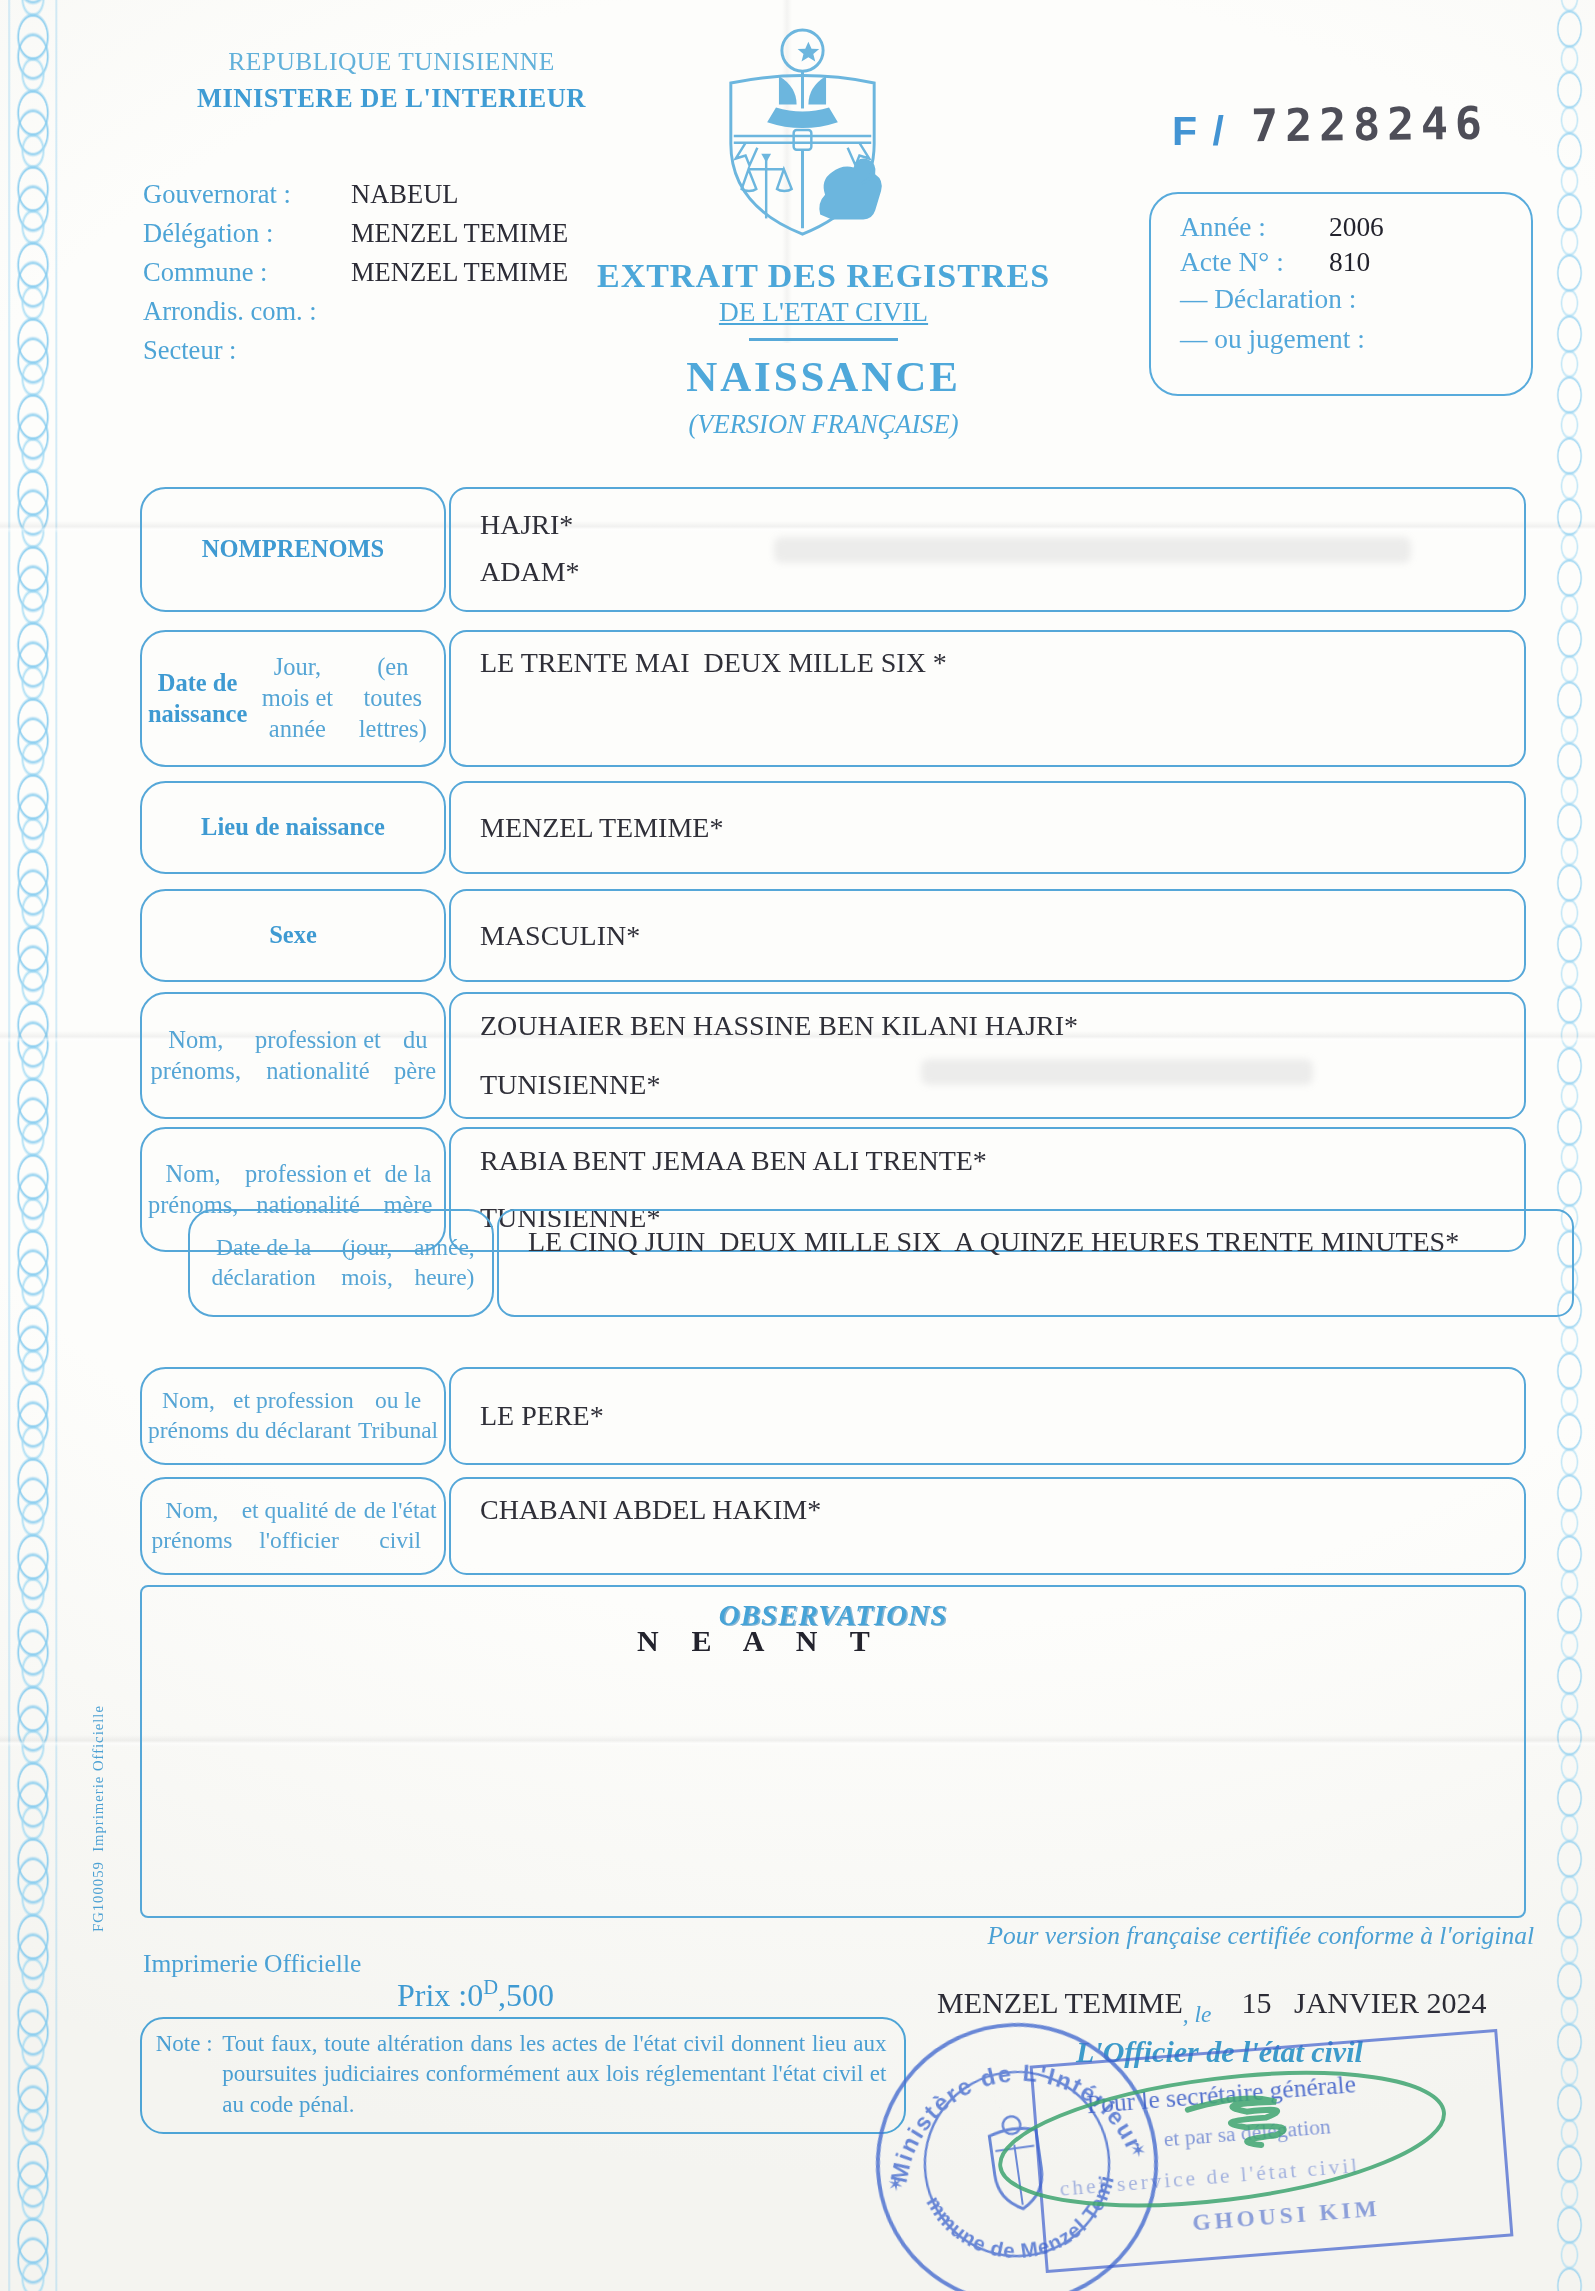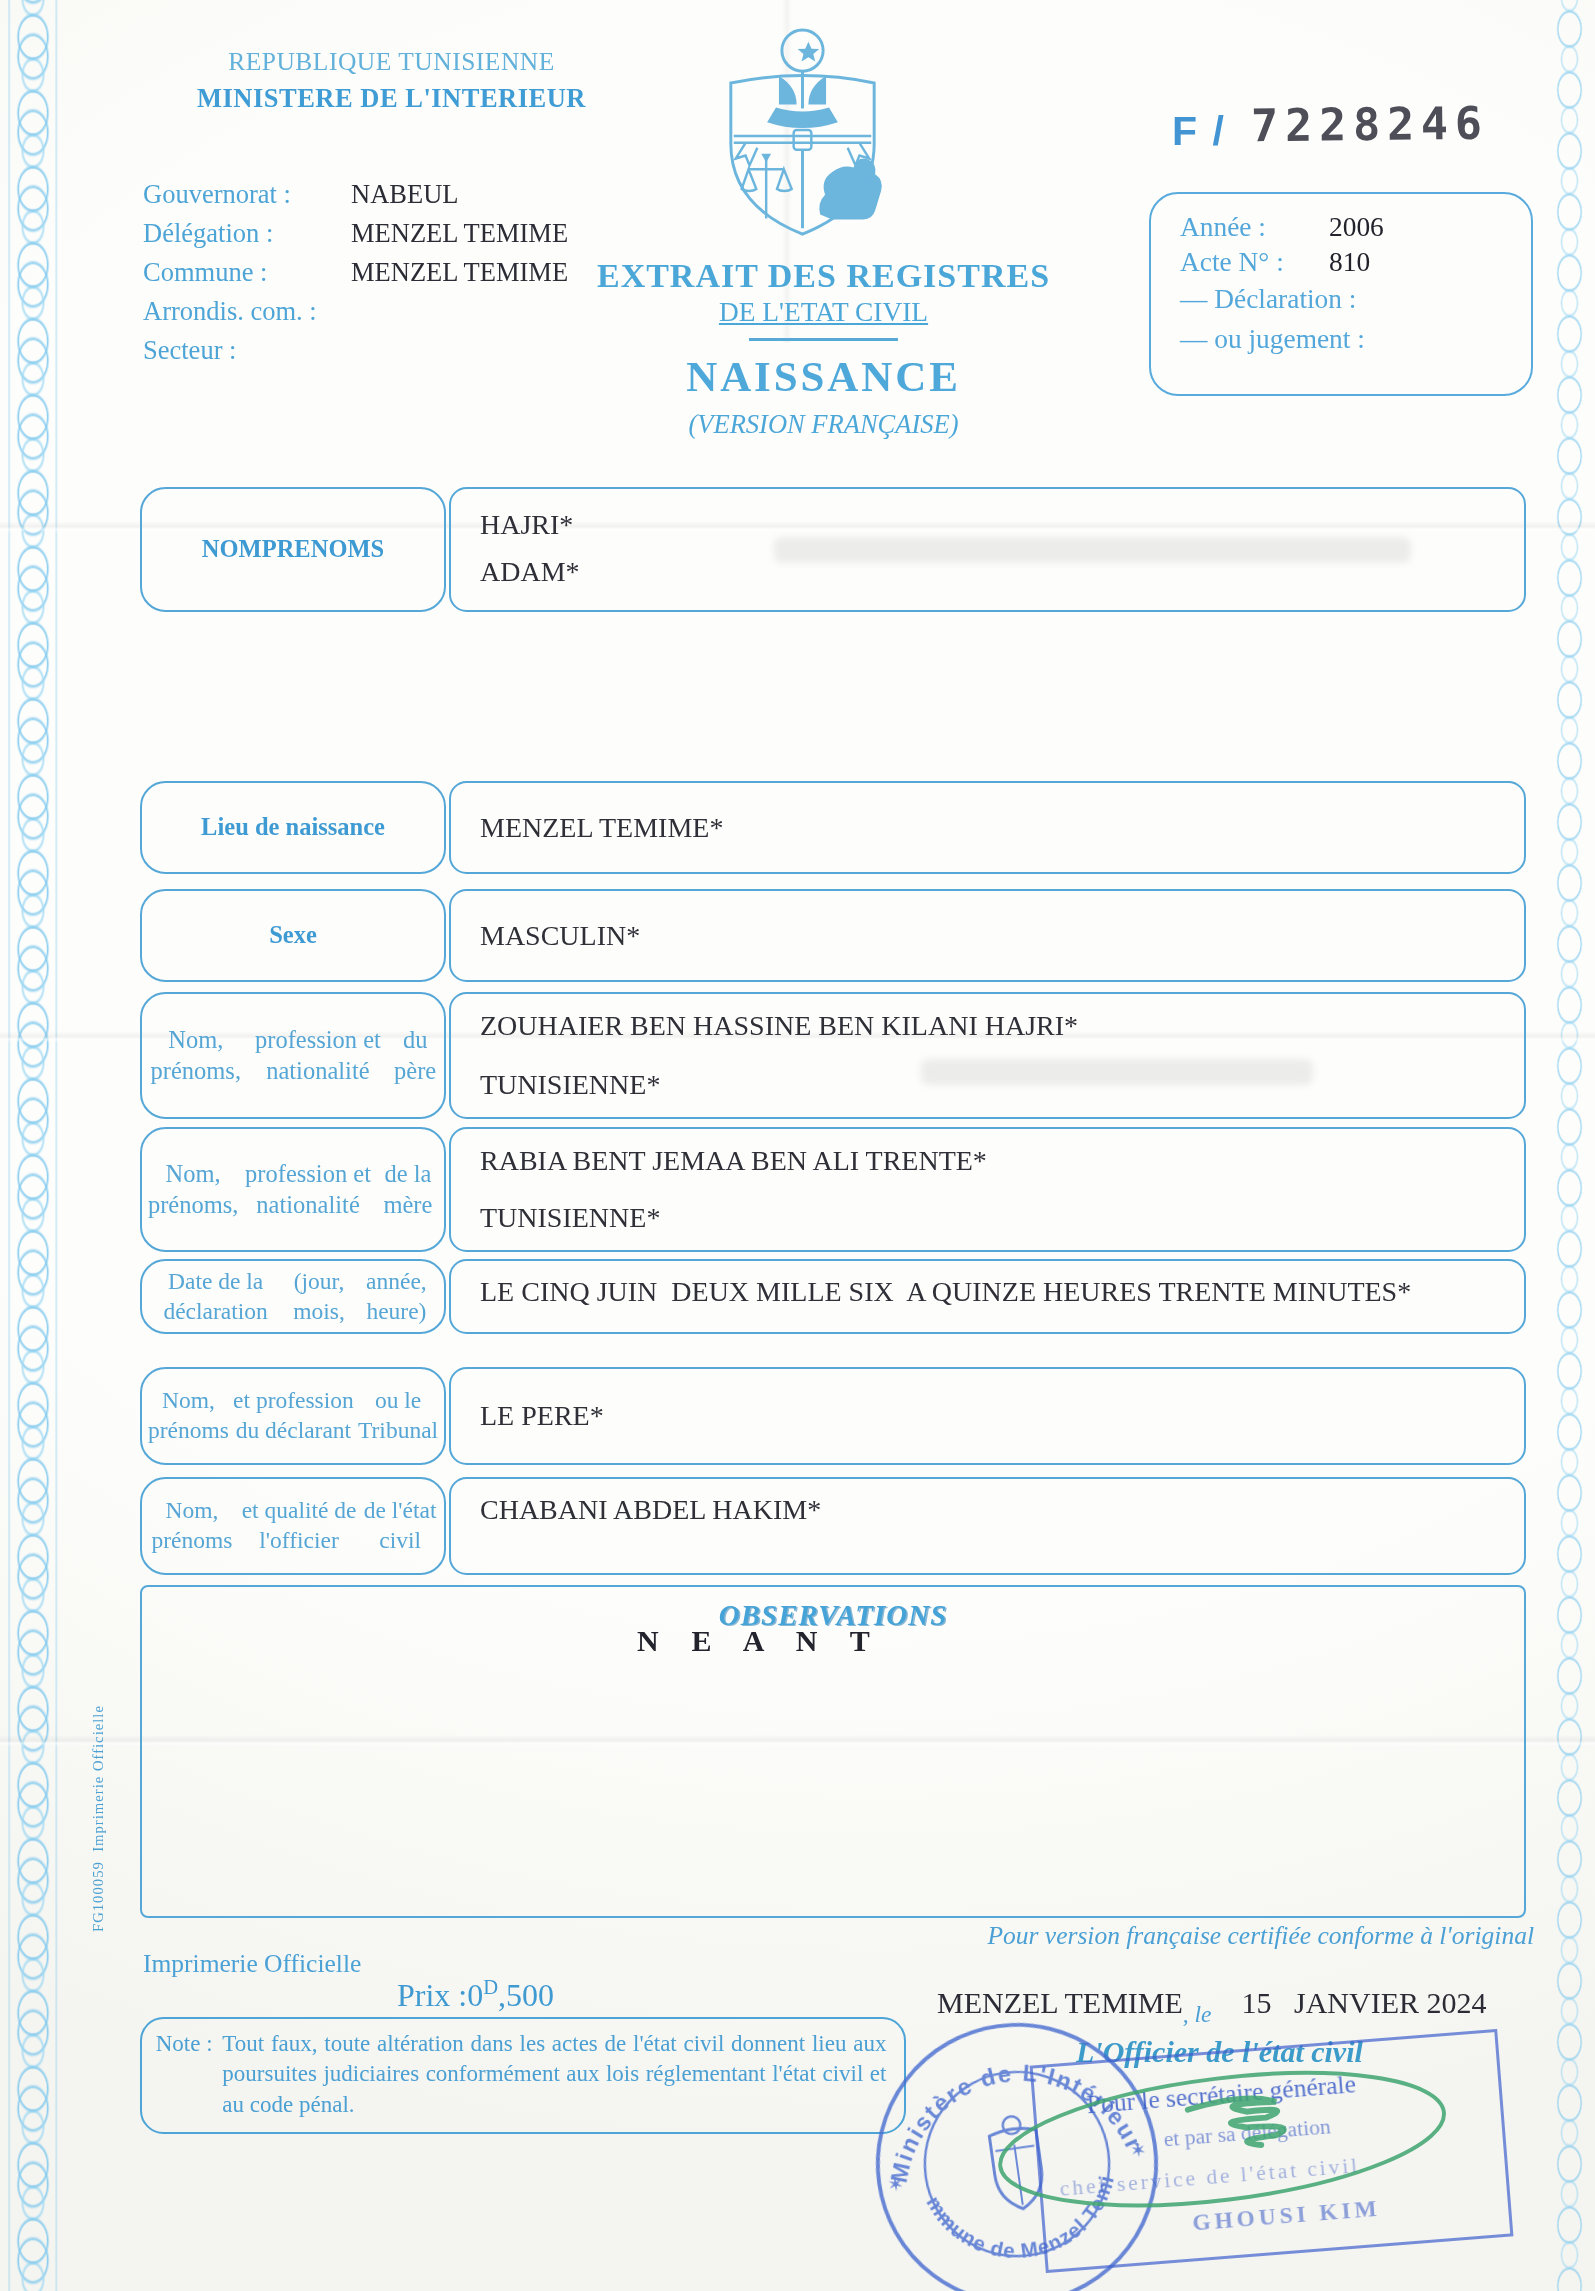--- a/index.html
+++ b/index.html
@@ -65,21 +65,21 @@
   .row .v2{position:absolute;left:29px;bottom:15.7px;}
   .val.center{display:flex;align-items:center;padding-left:29px;}
   .val.topline{padding:14.7px 0 0 29px;}
   .boldlbl{font-weight:bold;color:#3e9ad2;}
   .r1{top:487px;height:125px;} .r1 .v1{top:19.6px;} .r1 .v2{bottom:21.6px;}
   .r2{top:630px;height:137px;}
   .r3{top:781px;height:93px;}
   .r4{top:889px;height:93px;}
   .r5{top:992px;height:127px;}
   .r6{top:1127px;height:125px;}
-  .r7{top:1259px;height:75px;} .r7 .lbl{font-size:23.5px;}
+  .r7{top:1209px;height:108px;margin-left:48px;} .r7 .lbl{font-size:23.5px;}
   .r8{top:1367px;height:98px;} .r8 .lbl{font-size:23.5px;}
   .r9{top:1477px;height:98px;} .r9 .lbl{font-size:23.5px;}
   
   .obs{position:absolute;left:140px;top:1585px;width:1386px;height:333px;border:2.9px solid #55a7d8;border-radius:8px;box-sizing:border-box;}
   .obs .otitle{margin:11.8px 0 0 0;text-align:center;font-size:29px;font-weight:bold;font-style:italic;color:#46a3d7;letter-spacing:1px;text-shadow:1.5px 0.5px 0 rgba(42,125,181,.55);}
   .obs .oval{margin:-7.8px 0 0 495px;font-size:30px;font-weight:bold;color:#23232d;letter-spacing:12.7px;white-space:pre;}
   
   .vmark{position:absolute;left:90px;top:1707px;height:225px;writing-mode:vertical-rl;transform:rotate(180deg);
          font-size:14.7px;color:#4ba0d3;letter-spacing:1px;white-space:pre;}
   
@@ -204,20 +204,30 @@
     <div class="lbl">
       <span class="boldlbl">NOM</span>
       <span class="boldlbl">PRENOMS</span>
     </div>
     <div class="val">
       <span class="v1">HAJRI*</span>
       <span class="v2">ADAM*</span>
     </div>
   </div>
 
+  <div class="row r2">
+    <div class="lbl">
+      <span class="boldlbl">Date de naissance</span>
+      <span>Jour, mois et année</span>
+      <span>(en toutes lettres)</span>
+    </div>
+    <div class="val topline">
+      <span>LE TRENTE MAI  DEUX MILLE SIX *</span>
+    </div>
+  </div>
 
   <div class="row r3">
     <div class="lbl">
       <span class="boldlbl">Lieu de naissance</span>
     </div>
     <div class="val center">
       <span>MENZEL TEMIME*</span>
     </div>
   </div>
 

